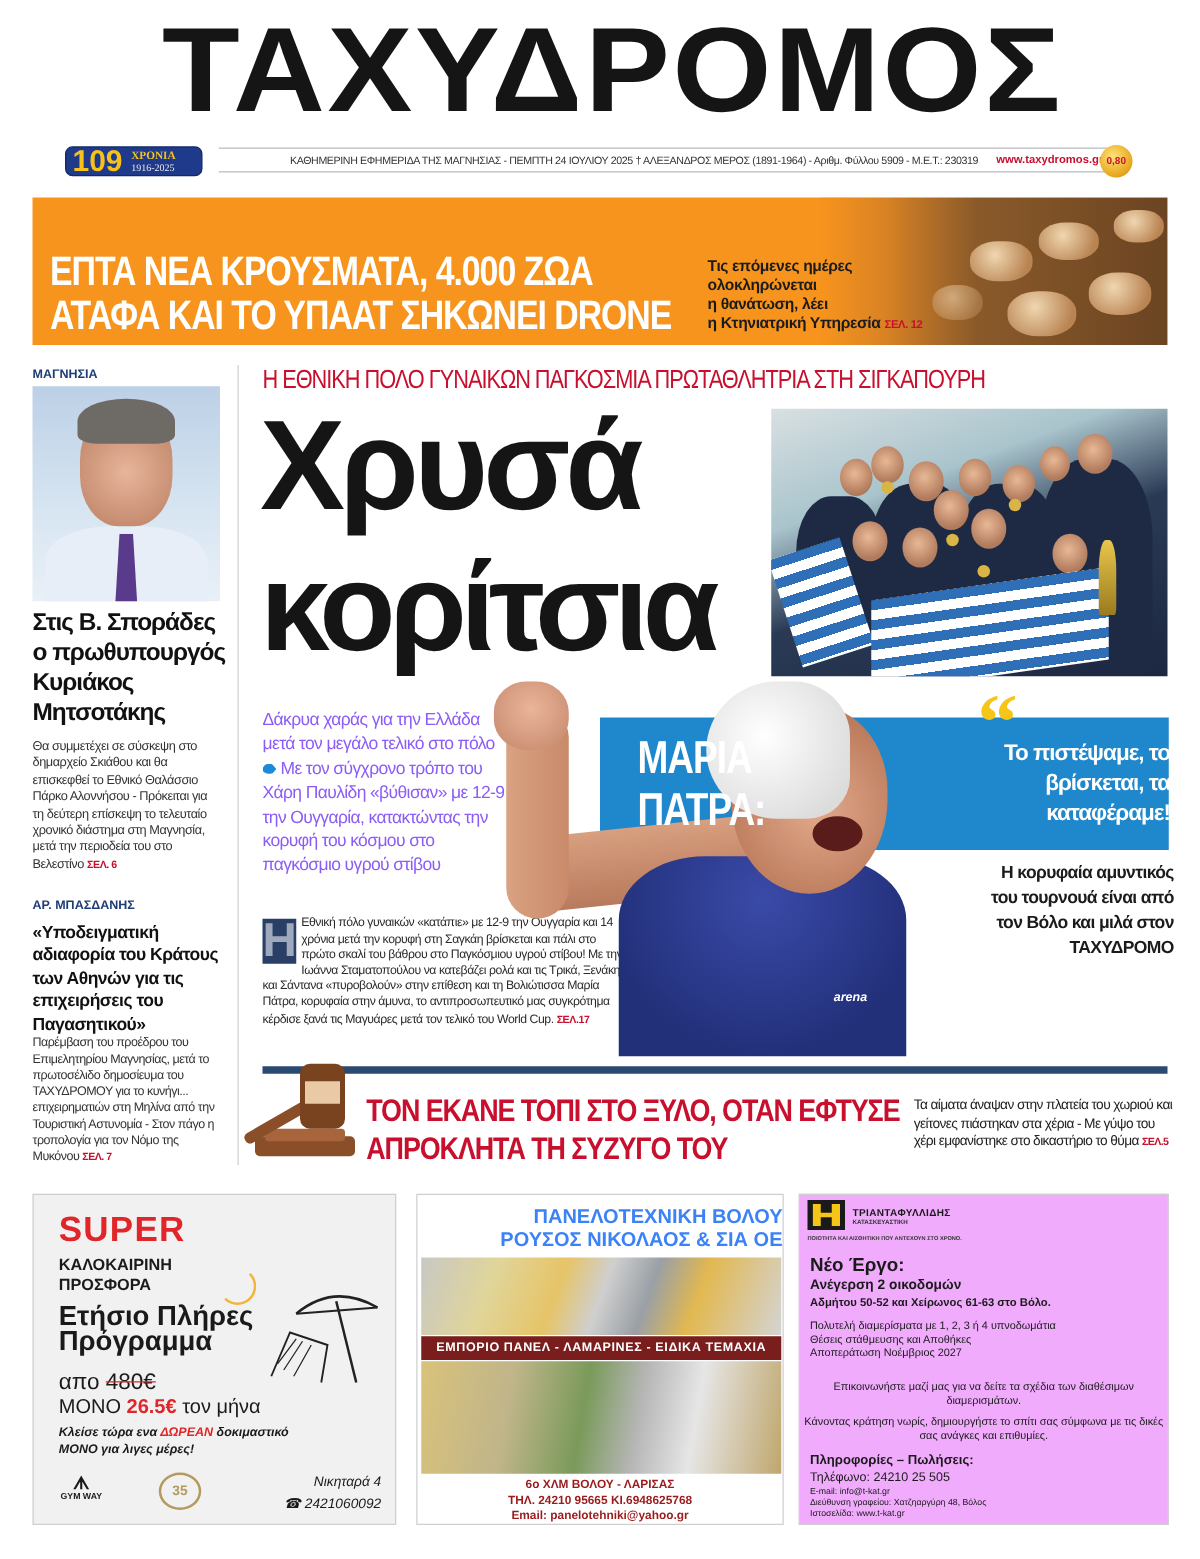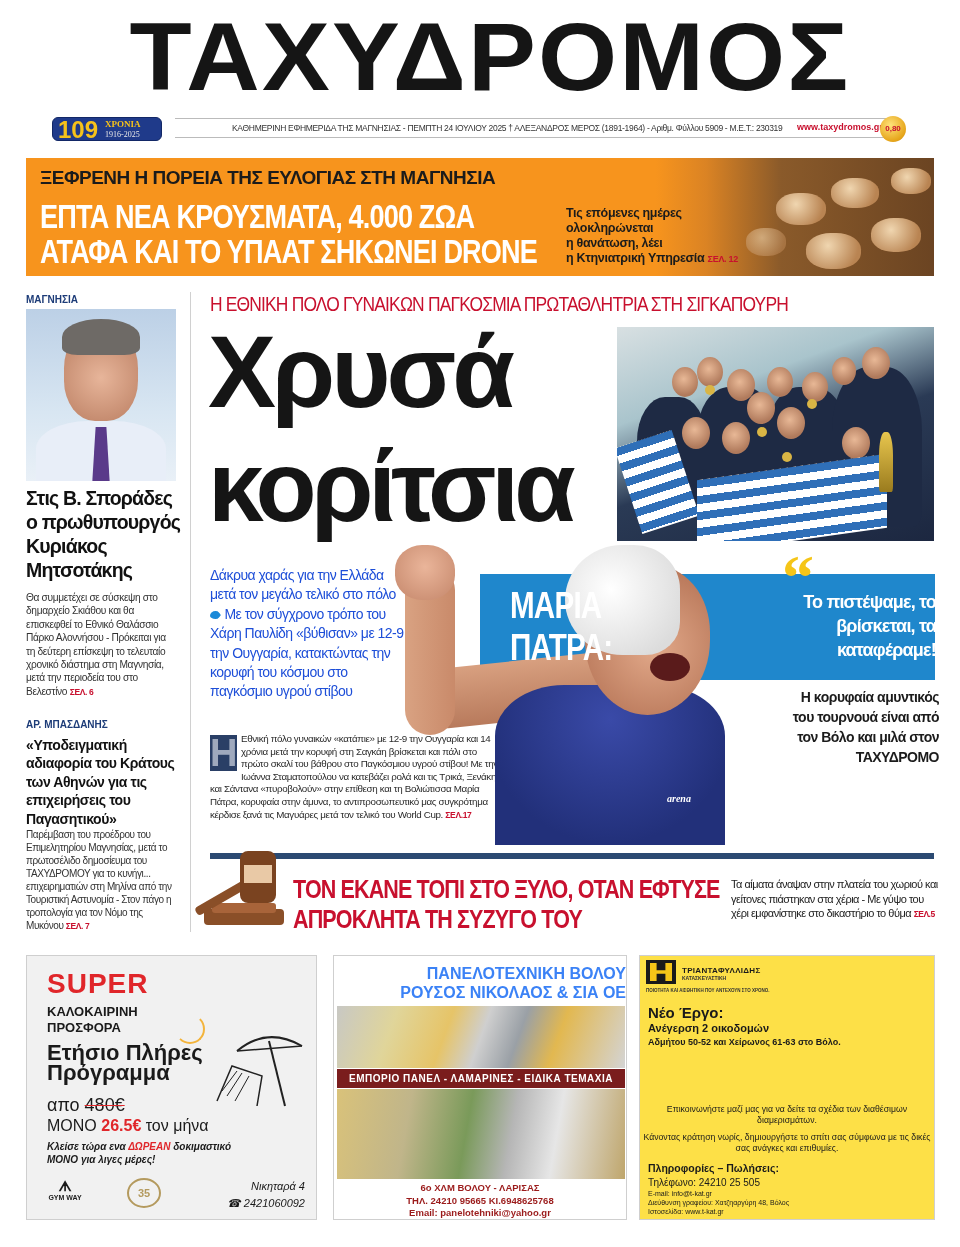--- a/index.html
+++ b/index.html
@@ -51,54 +51,54 @@
   #lead-title-1 { left: 208px; top: 318px; font-size: 102px; font-weight: 900; line-height: 108px; color: #151515; letter-spacing: -4px; }
   #lead-title-2 { left: 208px; top: 432px; font-size: 100px; font-weight: 900; line-height: 108px; color: #151515; letter-spacing: -5px; }
   #team-photo { left: 617px; top: 327px; width: 317px; height: 214px; overflow: hidden; background: linear-gradient(160deg, #d8e0e2 0%, #a9c4cc 30%, #2a3a55 55%, #1c2740 100%); }
   .person { position: absolute; border-radius: 50%; background: radial-gradient(circle at 45% 40%, #e8b896, #b07a5c 70%); }
   .body-dark { position: absolute; border-radius: 40% 40% 10% 10%; background: #1e2a44; }
   .medal { position: absolute; width: 10px; height: 10px; border-radius: 50%; background: #d9b545; }
   #flag { position: absolute; left: 80px; top: 140px; width: 190px; height: 74px; background: repeating-linear-gradient(180deg, #2f6fb8 0 8px, #ffffff 8px 16px); transform: skewY(-8deg); }
   #flag-left { position: absolute; left: 10px; top: 110px; width: 60px; height: 90px; background: repeating-linear-gradient(180deg, #2f6fb8 0 8px, #ffffff 8px 16px); transform: rotate(-18deg); }
   #trophy { position: absolute; left: 262px; top: 105px; width: 14px; height: 60px; background: linear-gradient(#e8c64e, #9a7b1e); border-radius: 40% 40% 10% 10%; }
 
-  #lead-deck { left: 210px; top: 566px; width: 200px; font-size: 14px; line-height: 19.4px; color: #1d4ed8; letter-spacing: -0.5px; }
+  #lead-deck { left: 210px; top: 566px; width: 200px; font-size: 14px; line-height: 19.4px; color: #8b5cf6; letter-spacing: -0.5px; }
   .bullet-icon { display: inline-block; width: 11px; height: 8px; background: #1c8ad8; border-radius: 50% 50% 50% 50% / 60% 60% 40% 40%; clip-path: polygon(0 0, 70% 0, 100% 50%, 70% 100%, 0 100%); vertical-align: middle; }
 
   #lead-body { left: 210px; top: 733px; width: 290px; font-size: 9.8px; line-height: 12.6px; color: #2a2a2a; letter-spacing: -0.35px; }
   #dropcap { float: left; width: 27px; height: 36px; background: #2a3f66; color: #9fa9bd; font-weight: 900; font-size: 38px; line-height: 36px; text-align: center; margin: 2px 4px 0 0; }
 
   
   #patra-band { left: 480px; top: 574px; width: 455px; height: 106px; background: #1f87cc; }
   #player-photo { left: 395px; top: 545px; width: 400px; height: 300px; overflow: hidden; }
   #player-arm { position: absolute; left: 10px; top: 20px; width: 50px; height: 170px; background: linear-gradient(90deg, #d9a282, #c98a6a); border-radius: 30px; }
   #player-fist { position: absolute; left: 0; top: 0; width: 60px; height: 55px; background: radial-gradient(circle at 50% 40%, #eab59a, #c4866a); border-radius: 45%; }
   #player-shoulder { position: absolute; left: 20px; top: 115px; width: 220px; height: 60px; background: linear-gradient(180deg, #d8a080, #b87a5c); border-radius: 30px; transform: rotate(-6deg); }
   #player-suit { position: absolute; left: 100px; top: 140px; width: 230px; height: 170px; background: radial-gradient(circle at 50% 20%, #3a4aa8, #22307a 70%); border-radius: 30% 30% 0 0; }
   #player-head { position: absolute; left: 190px; top: 20px; width: 125px; height: 150px; border-radius: 45% 45% 50% 50%; background: radial-gradient(circle at 55% 55%, #e2a98a, #b9785a 75%); }
   #player-cap { position: absolute; left: 170px; top: 0px; width: 115px; height: 110px; border-radius: 50% 40% 30% 50%; background: radial-gradient(circle at 40% 40%, #ffffff, #dcdcdc 80%); }
   #player-mouth { position: absolute; left: 255px; top: 108px; width: 40px; height: 28px; border-radius: 50%; background: #5a1b1b; }
-  #suit-logo { position: absolute; left: 272px; top: 248px; font-size: 10px; color: #fff; font-weight: bold; font-style: italic; font-family: Liberation Serif, serif; }
+  #suit-logo { position: absolute; left: 272px; top: 248px; font-size: 10px; color: #fff; font-weight: bold; font-style: italic; }
 
   #patra-name { left: 510px; top: 585px; font-size: 37px; font-weight: bold; color: #fff; line-height: 42px; letter-spacing: -1px; transform: scaleX(0.8); transform-origin: left top; }
   #quote-mark { left: 782px; top: 546px; font-size: 64px; font-weight: 900; color: #f5c518; line-height: 64px; font-family: "Liberation Serif", serif; }
   #patra-quote { left: 786px; top: 590px; width: 150px; font-size: 18px; font-weight: bold; color: #fff; line-height: 24px; text-align: right; letter-spacing: -0.8px; }
   #patra-deck { left: 789px; top: 687px; width: 150px; font-size: 14px; font-weight: bold; color: #1b1b1b; line-height: 20px; letter-spacing: -0.5px; text-align: right; }
 
   
   #court-rule { left: 210px; top: 853px; width: 724px; height: 6px; background: #2b4a72; }
   #gavel { left: 188px; top: 843px; width: 100px; height: 90px; }
   #court-headline { left: 293px; top: 874px; font-size: 25px; font-weight: bold; color: #c8102e; line-height: 30px; letter-spacing: -1px; transform: scaleX(0.86); transform-origin: left top; white-space: nowrap; }
   #court-body { left: 731px; top: 877px; width: 210px; font-size: 11px; line-height: 14.5px; color: #222; letter-spacing: -0.5px; }
 
   
   .ad { position: absolute; top: 955px; height: 265px; border: 1px solid #cfcfcf; overflow: hidden; }
   #ad-gym { left: 26px; width: 291px; background: #f1f1f1; }
   #ad-panel { left: 333px; width: 294px; background: #ffffff; }
-  #ad-triant { left: 639px; width: 296px; background: #fde047; }
+  #ad-triant { left: 639px; width: 296px; background: #f0abfc; }
 
   #gym-super { position: absolute; left: 20px; top: 12px; font-size: 28px; font-weight: 900; color: #e0262a; letter-spacing: 1px; }
   #gym-offer { position: absolute; left: 20px; top: 48px; font-size: 13px; font-weight: 900; color: #1a1a1a; line-height: 16px; }
   #gym-program { position: absolute; left: 20px; top: 87px; font-size: 22px; font-weight: 900; color: #1a1a1a; line-height: 20px; }
   #gym-from { position: absolute; left: 20px; top: 139px; font-size: 18px; color: #1a1a1a; }
   #gym-old-price { text-decoration: line-through; text-decoration-color: #e0262a; }
   #gym-only { position: absolute; left: 20px; top: 161px; font-size: 16px; color: #1a1a1a; }
   #gym-new-price { color: #e0262a; font-weight: bold; }
   #gym-trial { position: absolute; left: 20px; top: 184px; font-size: 10px; font-style: italic; color: #1a1a1a; line-height: 13px; font-weight: bold; }
   #gym-trial .red { color: #e0262a; }
@@ -153,21 +153,20 @@
 
 <div id="banner" class="abs">
   <div id="banner-photo" class="abs">
     <div class="sheep" style="left:120px;top:35px;width:50px;height:32px;"></div>
     <div class="sheep" style="left:175px;top:20px;width:48px;height:30px;"></div>
     <div class="sheep" style="left:150px;top:75px;width:55px;height:36px;"></div>
     <div class="sheep" style="left:215px;top:60px;width:50px;height:34px;"></div>
     <div class="sheep" style="left:235px;top:10px;width:40px;height:26px;"></div>
     <div class="sheep" style="left:90px;top:70px;width:40px;height:28px;opacity:0.6;"></div>
   </div>
-  <span id="banner-kicker" class="abs">ΞΕΦΡΕΝΗ Η ΠΟΡΕΙΑ ΤΗΣ ΕΥΛΟΓΙΑΣ ΣΤΗ ΜΑΓΝΗΣΙΑ</span>
   <span id="banner-headline-1" class="abs cond">ΕΠΤΑ ΝΕΑ ΚΡΟΥΣΜΑΤΑ, 4.000 ΖΩΑ</span>
   <span id="banner-headline-2" class="abs cond">ΑΤΑΦΑ ΚΑΙ ΤΟ ΥΠΑΑΤ ΣΗΚΩΝΕΙ DRONE</span>
   <div id="banner-sub" class="abs">
     <div>Τις επόμενες ημέρες</div>
     <div>ολοκληρώνεται</div>
     <div>η θανάτωση, λέει</div>
     <div><span>η Κτηνιατρική Υπηρεσία</span> <span class="page-ref">ΣΕΛ. 12</span></div>
   </div>
 </div>
 
@@ -333,20 +332,25 @@
 <div id="ad-triant" class="ad">
   <div id="tr-logo-box">
       <div id="tr-logo-h"></div>
     </div>
   <span id="tr-name">ΤΡΙΑΝΤΑΦΥΛΛΙΔΗΣ</span>
   <span id="tr-sub">ΚΑΤΑΣΚΕΥΑΣΤΙΚΗ</span>
   <span id="tr-tagline">ΠΟΙΟΤΗΤΑ ΚΑΙ ΑΙΣΘΗΤΙΚΗ ΠΟΥ ΑΝΤΕΧΟΥΝ ΣΤΟ ΧΡΟΝΟ.</span>
   <span id="tr-new">Νέο Έργο:</span>
   <span id="tr-build">Ανέγερση 2 οικοδομών</span>
   <span id="tr-address">Αδμήτου 50-52 και Χείρωνος 61-63 στο Βόλο.</span>
+  <div id="tr-features">
+    <div>Πολυτελή διαμερίσματα με 1, 2, 3 ή 4 υπνοδωμάτια</div>
+    <div>Θέσεις στάθμευσης και Αποθήκες</div>
+    <div>Αποπεράτωση Νοέμβριος 2027</div>
+  </div>
   <div id="tr-contact-us">Επικοινωνήστε μαζί μας για να δείτε τα σχέδια των διαθέσιμων διαμερισμάτων.</div>
   <div id="tr-book">Κάνοντας κράτηση νωρίς, δημιουργήστε το σπίτι σας σύμφωνα με τις δικές σας ανάγκες και επιθυμίες.</div>
   <span id="tr-info-title">Πληροφορίες – Πωλήσεις:</span>
   <span id="tr-phone">Τηλέφωνο: 24210 25 505</span>
   <span id="tr-email">E-mail: info@t-kat.gr</span>
   <span id="tr-office">Διεύθυνση γραφείου: Χατζηαργύρη 48, Βόλος</span>
   <span id="tr-site">Ιστοσελίδα: www.t-kat.gr</span>
 </div>
 
 </body></html>

